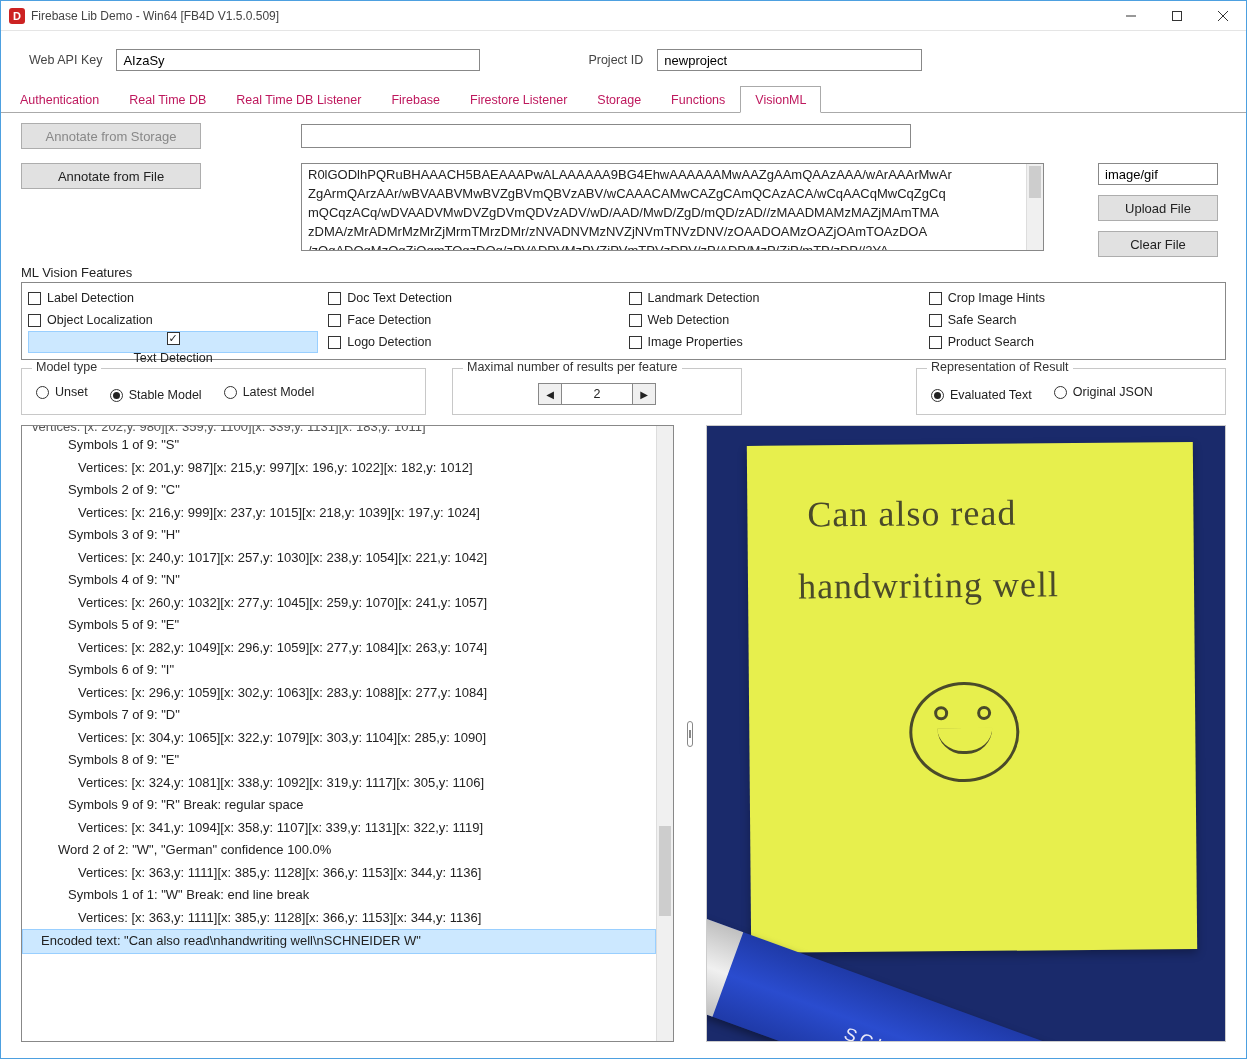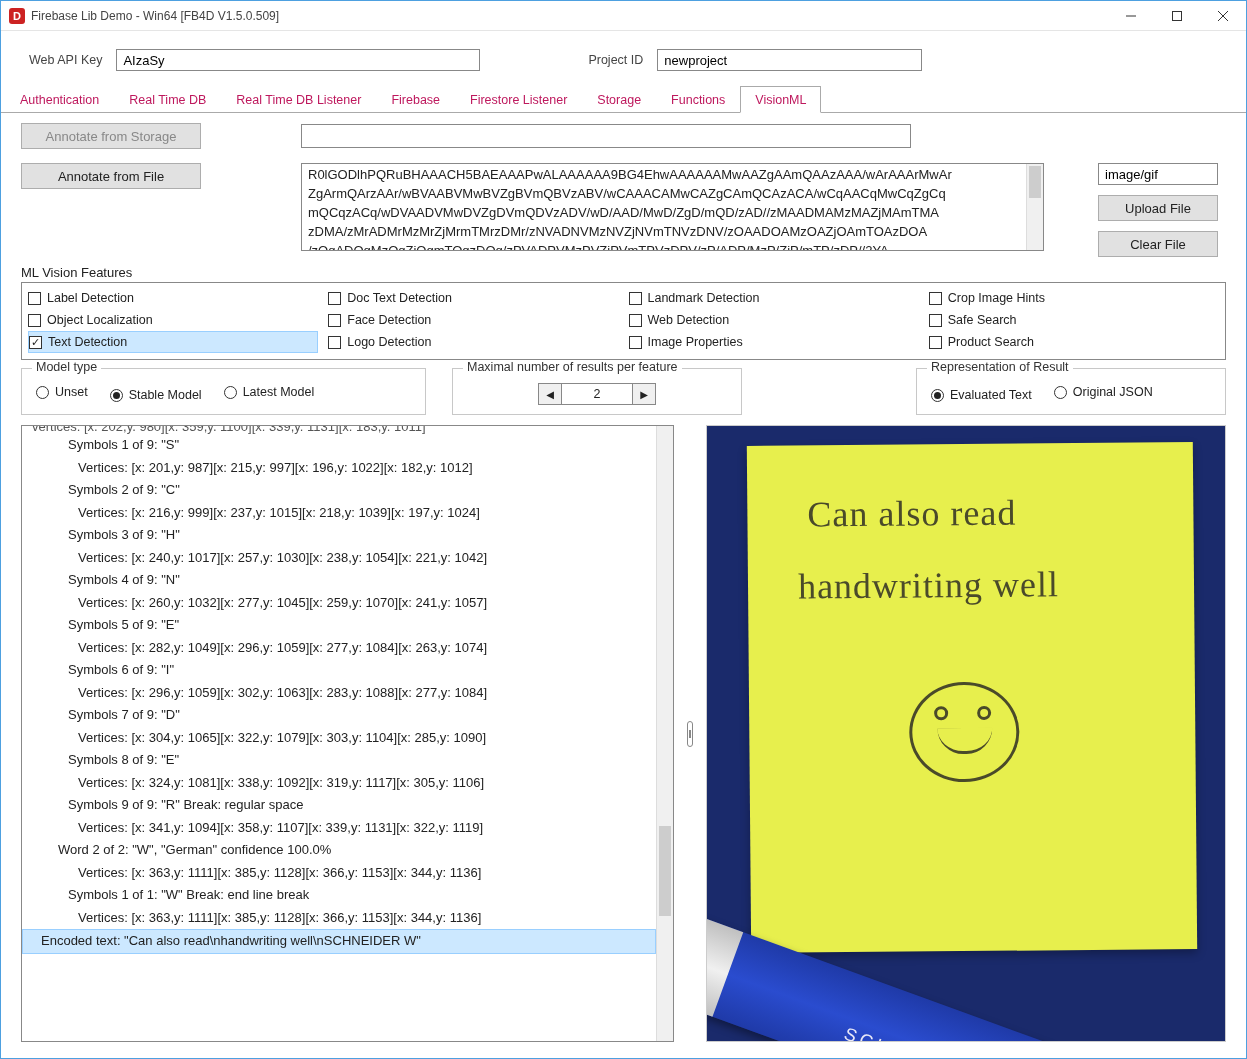--- a/index.html
+++ b/index.html
@@ -19,21 +19,21 @@
   .body { flex:1; padding:10px 20px 16px 20px; display:flex; flex-direction:column; overflow:hidden; }
   .row { display:flex; align-items:flex-start; gap:20px; }
   .btn { height:26px; padding:0 14px; background:#e1e1e1; border:1px solid #adadad; color:#222; font-size:13px; display:inline-flex; align-items:center; justify-content:center; min-width:150px; }
   .btn.disabled { color:#888; }
   .textbox { border:1px solid #888; font-family:inherit; font-size:13px; padding:2px 6px; background:#fff; }
   .featuresLabel { margin:8px 0 2px 0; font-size:13px; }
   .featuresBox { border:1px solid #888; padding:4px 6px 6px 6px; }
   .featuresGrid { display:grid; grid-template-columns: repeat(4, 1fr); grid-auto-rows:22px; column-gap:10px; }
   .chk { display:flex; align-items:center; gap:6px; height:22px; }
   .chk .box { width:13px; height:13px; border:1px solid #333; background:#fff; display:flex; align-items:center; justify-content:center; font-size:11px; color:#222;}
-  .chk.checked { background:#cce8ff; border:1px solid #99cfff; padding-left:0; }
+  .chk.checked { background:#cce8ff; border:1px solid #99cfff; padding-left:0;flex-direction:column; }
   .chk.checked .box::after { content:"✓"; }
   .groupsRow { display:flex; gap:26px; margin-top:8px; }
   .group { border:1px solid #c8c8c8; padding:12px 14px 8px 14px; position:relative; border-radius:0; }
   .group .legend { position:absolute; top:-9px; left:10px; background:#fff; padding:0 4px; font-size:12.5px; color:#333;}
   .radio { display:inline-flex; align-items:center; gap:6px; margin-right:22px; height:22px;}
   .radio .dot { width:13px; height:13px; border:1px solid #333; border-radius:50%; display:flex; align-items:center; justify-content:center; background:#fff;}
   .radio.sel .dot::after { content:""; width:7px; height:7px; background:#222; border-radius:50%; }
   .spinner { display:flex; align-items:center; }
   .spinner .arrow { width:24px; height:22px; border:1px solid #888; display:flex; align-items:center; justify-content:center; font-size:10px; background:#f0f0f0;}
   .spinner .val { width:70px; height:22px; border-top:1px solid #888; border-bottom:1px solid #888; text-align:center; line-height:20px; }

